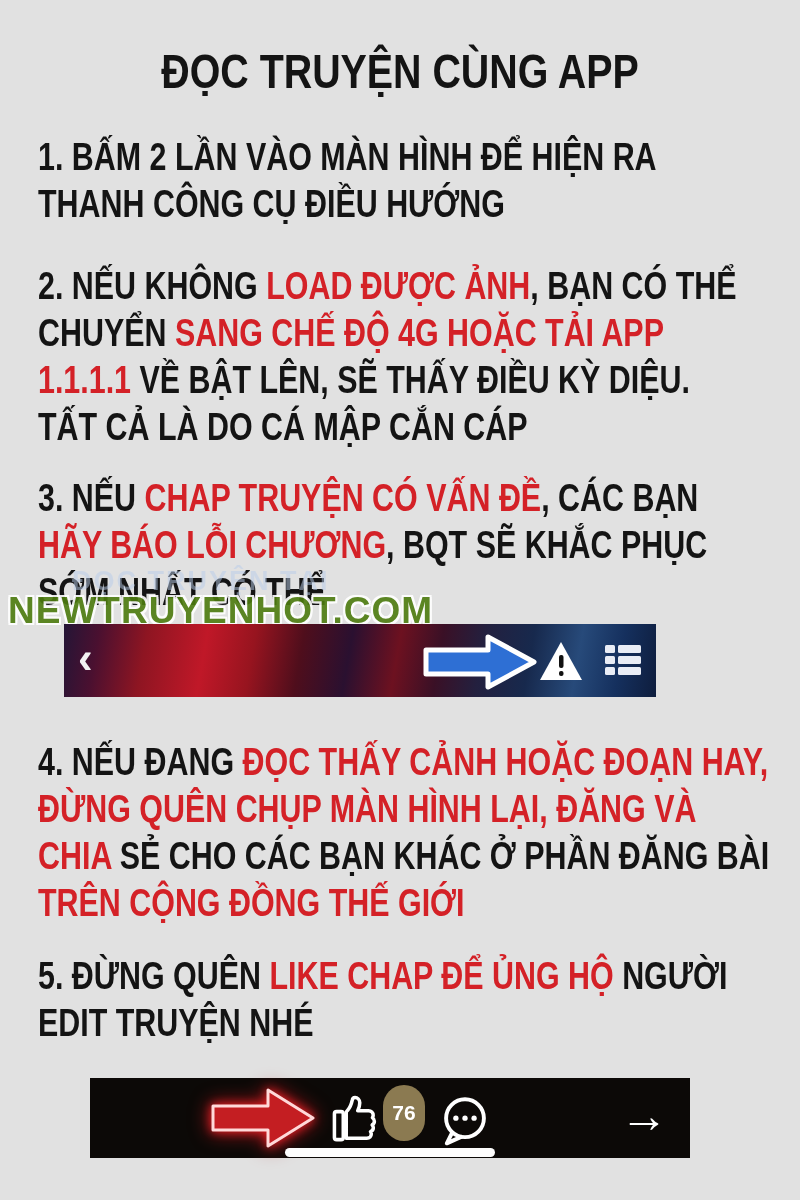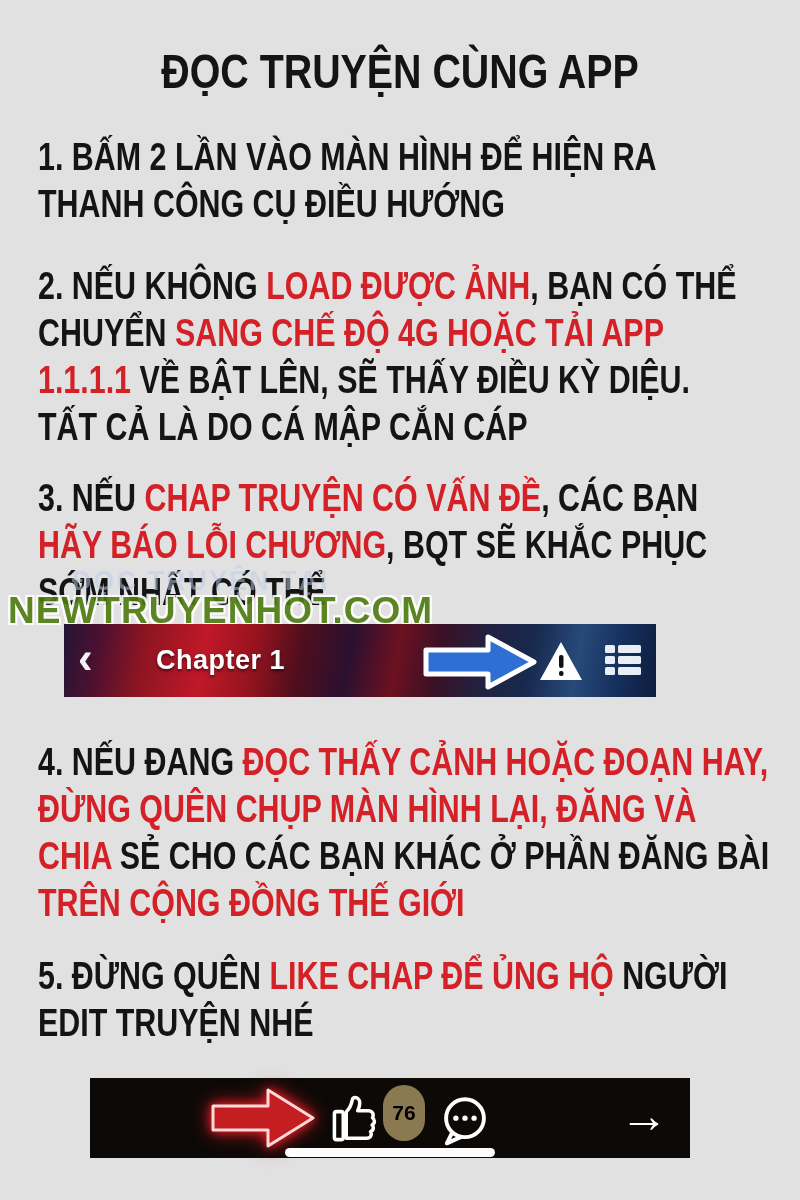--- a/index.html
+++ b/index.html
@@ -32,21 +32,21 @@
       background:linear-gradient(100deg,
         #241536 0%, #4a1030 6%, #8e1522 14%, #c01828 24%, #97141f 32%,
         #4f0e1c 40%, #2a1030 48%, #6d1120 56%, #3a1026 63%, #23203f 70%,
         #17294d 78%, #274a7a 86%, #15305e 93%, #0e1d3d 100%);}
   .chap-back{left:14px;top:8px;font-size:44px;color:#f2f2f2;font-weight:bold;line-height:52px;}
   .chap-title{left:92px;top:21px;font-size:27px;font-weight:bold;color:#fff;
       text-shadow:0 2px 3px rgba(0,0,0,.55);letter-spacing:.5px;}
   
   .botbar{top:1078px;left:90px;width:600px;height:80px;background:#0c0907;}
   .badge{left:293px;top:7px;width:42px;height:56px;border-radius:21px;
-      background:#8b7a51;color:#000000;font-size:21px;font-weight:bold;
+      background:#8b7a51;color:#ffffff;font-size:21px;font-weight:bold;
       display:flex;align-items:center;justify-content:center;}
   .fwd{left:530px;top:6px;font-size:48px;color:#fff;line-height:64px;}
   .homebar{left:195px;top:70px;width:210px;height:9px;border-radius:5px;background:#fdfdfd;}
   .glow-red{filter:drop-shadow(0 0 5px #e01f25) drop-shadow(0 0 9px #b8161b);}
 </style>
 </head>
 <body>
 
 <div class="abs page-title">ĐỌC TRUYỆN CÙNG APP</div>
 
@@ -74,21 +74,20 @@
 <div class="abs para p5">
     <div class="tline"><span class="blk">5. ĐỪNG QUÊN </span><span class="red">LIKE CHAP ĐỂ ỦNG HỘ</span><span class="blk"> NGƯỜI</span></div>
     <div class="tline"><span class="blk">EDIT TRUYỆN NHÉ</span></div>
   </div>
 
 <div class="abs wm-small">ĐỌC TRUYỆN TẠI</div>
 <div class="abs wm-main">NEWTRUYENHOT.COM</div>
 
 <div class="abs chapbar">
   <div class="abs chap-back">‹</div>
-  <div class="abs chap-title">Chapter 1</div>
   <svg class="abs" style="left:358px;top:9px" width="118" height="58" viewBox="0 0 118 58">
     <polygon points="4,17 66,17 66,4 112,29 66,54 66,41 4,41" fill="#2e6fd4" stroke="#ffffff" stroke-width="5" stroke-linejoin="round"></polygon>
   </svg>
   <svg class="abs" style="left:474px;top:15px" width="46" height="44" viewBox="0 0 46 44">
     <polygon points="23,3 44,41 2,41" fill="#ffffff"></polygon>
     <rect x="21" y="16" width="4.5" height="13" rx="2" fill="#111"></rect>
     <rect x="21" y="32" width="4.5" height="5" rx="2" fill="#111"></rect>
   </svg>
   <svg class="abs" style="left:540px;top:19px" width="38" height="36" viewBox="0 0 38 36">
     <rect x="1" y="2" width="10" height="8" rx="1.5" fill="#e9edf6"></rect>

